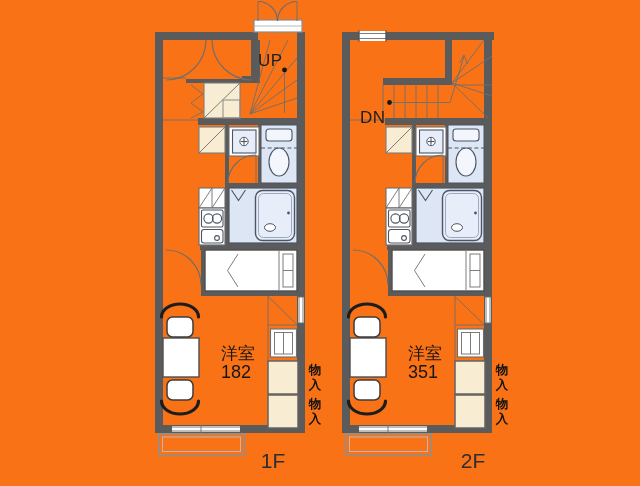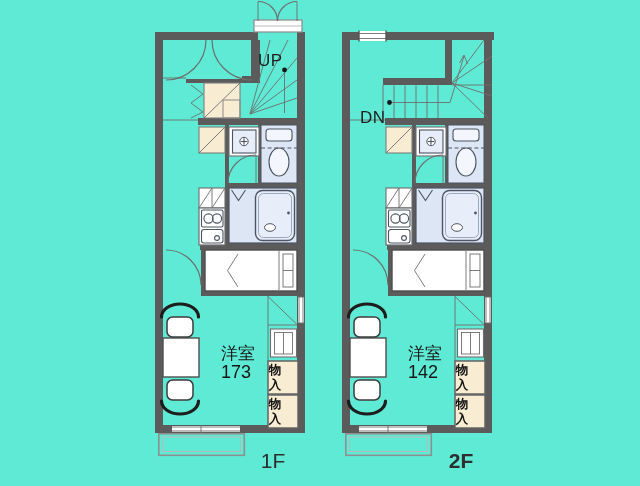--- a/index.html
+++ b/index.html
@@ -1,27 +1,27 @@
 <!DOCTYPE html>
 <html style="--wall: #5b5b5b; --line: #6e6e6e; --fixture_fill: #dce6f4; --fixture_fill_light: #e7edf9; --fixture_stroke: #4d5563; --beige: #f8edd3; --balcony_line: #8f8f8f; --text: #1c1c1c; --floor_label: #2e2e2e;"><head>
 <meta charset="utf-8">
 <style>
   html,body{margin:0;padding:0;background:#fff;}
-  .stage{position:relative;width:640px;height:486px;background:#5eead4;overflow:hidden;
+  .stage{position:relative;width:640px;height:486px;background:#f97316;overflow:hidden;
          font-family:"Liberation Sans","DejaVu Sans",sans-serif;}
   .stage svg{position:absolute;left:0;top:0;}
   .overlay{position:absolute;color:var(--text);}
   .wall{fill:var(--wall);}
   .ln{stroke:var(--line);stroke-width:1.2;fill:none;}
   .lnt{stroke:var(--line);stroke-width:0.9;fill:none;}
   .fx{stroke:var(--fixture_stroke);stroke-width:1.1;fill:none;}
   .lbl-up,.lbl-dn{font-size:17px;letter-spacing:0.5px;color:#1e1e1e;}
   .room-label{font-size:17px;line-height:19px;color:#161616;}
   .room-label .num{font-size:18px;}
-  .storage{position:absolute;display:flex;align-items:center;justify-content:flex-start;}
+  .storage{position:absolute;display:flex;align-items:center;justify-content:flex-end;margin-left:24px;}
   .storage span{display:block;width:14px;font-size:12.5px;line-height:1.15;font-weight:600;
                 word-break:break-all;text-align:center;color:#111;}
   .floor-label{position:absolute;width:64px;text-align:center;font-size:21px;color:var(--floor_label);}
 </style>
 </head>
 <body>
 
 <div class="stage">
 <svg width="640" height="486" viewBox="0 0 640 486">
 
@@ -214,35 +214,35 @@
       <polyline class="lnt" points="459.5,63 464,55 467.5,64"></polyline>
     </g>
   </g>
 </svg>
 
   <div class="overlay lbl-up" style="left:258px;top:51px;">UP</div>
   <div class="overlay lbl-dn" style="left:360px;top:108px;">DN</div>
 
   <div class="overlay room-label" style="left:221px;top:344px;">
     <div>洋室</div>
-    <div class="num">173</div>
+    <div class="num">182</div>
   </div>
   <div class="overlay room-label" style="left:408px;top:344px;">
     <div>洋室</div>
-    <div class="num">142</div>
+    <div class="num">351</div>
   </div>
 
   <div class="storage" style="left:268px;top:361px;width:30px;height:33px;">
       <span>物入</span>
     </div>
   <div class="storage" style="left:268px;top:395px;width:30px;height:33px;">
       <span>物入</span>
     </div>
   <div class="storage" style="left:455px;top:361px;width:30px;height:33px;">
       <span>物入</span>
     </div>
   <div class="storage" style="left:455px;top:395px;width:30px;height:33px;">
       <span>物入</span>
     </div>
 
   <div class="floor-label" style="left:241px;top:449px;">1F</div>
-  <div class="floor-label" style="left:429px;top:449px;font-weight:bold;">2F</div>
+  <div class="floor-label" style="left:441px;top:449px;">2F</div>
 </div>
 
 </body></html>

